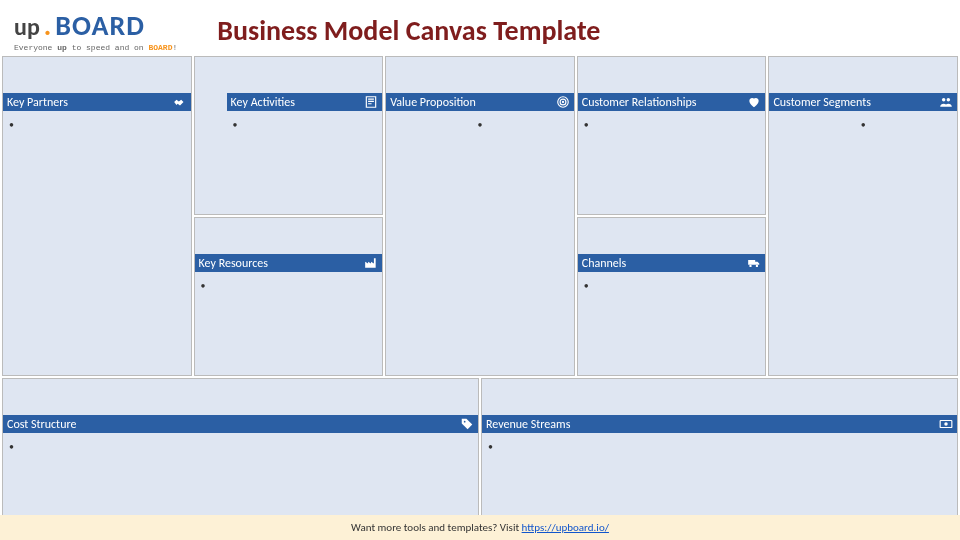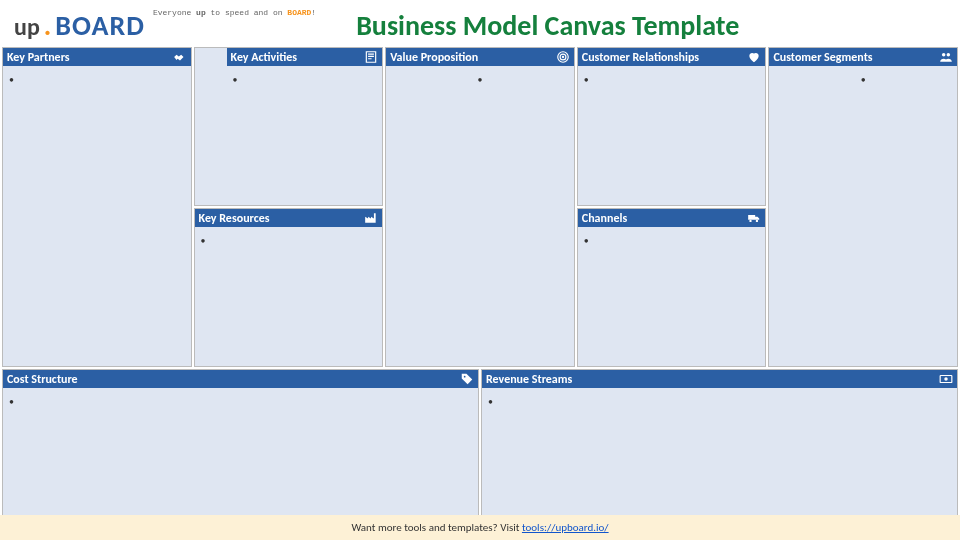--- a/index.html
+++ b/index.html
@@ -10,58 +10,59 @@
     background: #fff;
     position: relative;
     overflow: hidden;
   }
   .page-header {
     display: flex;
     align-items: center;
     gap: 40px;
     padding: 8px 14px 4px 14px;
   }
-  .logo-block { display: flex; flex-direction: row; gap: 8px; }
+  .logo-block { display: flex; flex-direction: column; }
   .logo-row { display: flex; align-items: baseline; gap: 4px; }
   .logo-up { color: #444; font-weight: 700; font-size: 24px; }
   .logo-dot { color: #f7941d; font-weight: 700; font-size: 28px; }
   .logo-board { color: #2b5fa4; font-weight: 800; font-size: 28px; letter-spacing: 1px; }
   .tagline { font-size: 8px; color: #666; font-family: Liberation Mono, monospace; }
   .tagline b:first-child { color: #444; }
   .tagline b.orange { color: #f7941d; }
   .page-title {
     font-size: 28px;
     font-weight: 700;
-    color: #15803d;
+    color: #7f1d1d;
   }
   .canvas {
     display: grid;
     grid-template-columns: repeat(10, 1fr);
     grid-template-rows: 1fr 1fr;
     height: 320px;
     padding: 0 2px;
     gap: 2px;
   }
   .cell {
     border: 1px solid #bbb;
     background: #dfe6f2;
     display: flex;
     flex-direction: column;
     overflow: hidden;
   }
   .cell-header {
     background: #2b5fa4;
     color: #fff;
     font-size: 12px;
-    font-weight: 700;
+    font-weight: 400;
     padding: 2px 4px;
     display: flex;
     align-items: center;
     justify-content: space-between;
     line-height: 14px;
+    margin-top: 36px;
   }
   .cell-body {
     flex: 1;
     background: #dfe6f2;
     padding: 2px 6px;
   }
   .bullet {
     font-size: 10px;
     color: #333;
   }
@@ -251,14 +252,14 @@
       </span>
     </div>
     <div class="cell-body">
       <span class="bullet">•</span>
     </div>
   </div>
 
 </div>
 
 <div class="footer-bar">
-  <span>Want more tools and templates? Visit </span><a href="#">tools://upboard.io/</a>
+  <span>Want more tools and templates? Visit </span><a href="#">https://upboard.io/</a>
 </div>
 
 </body></html>

